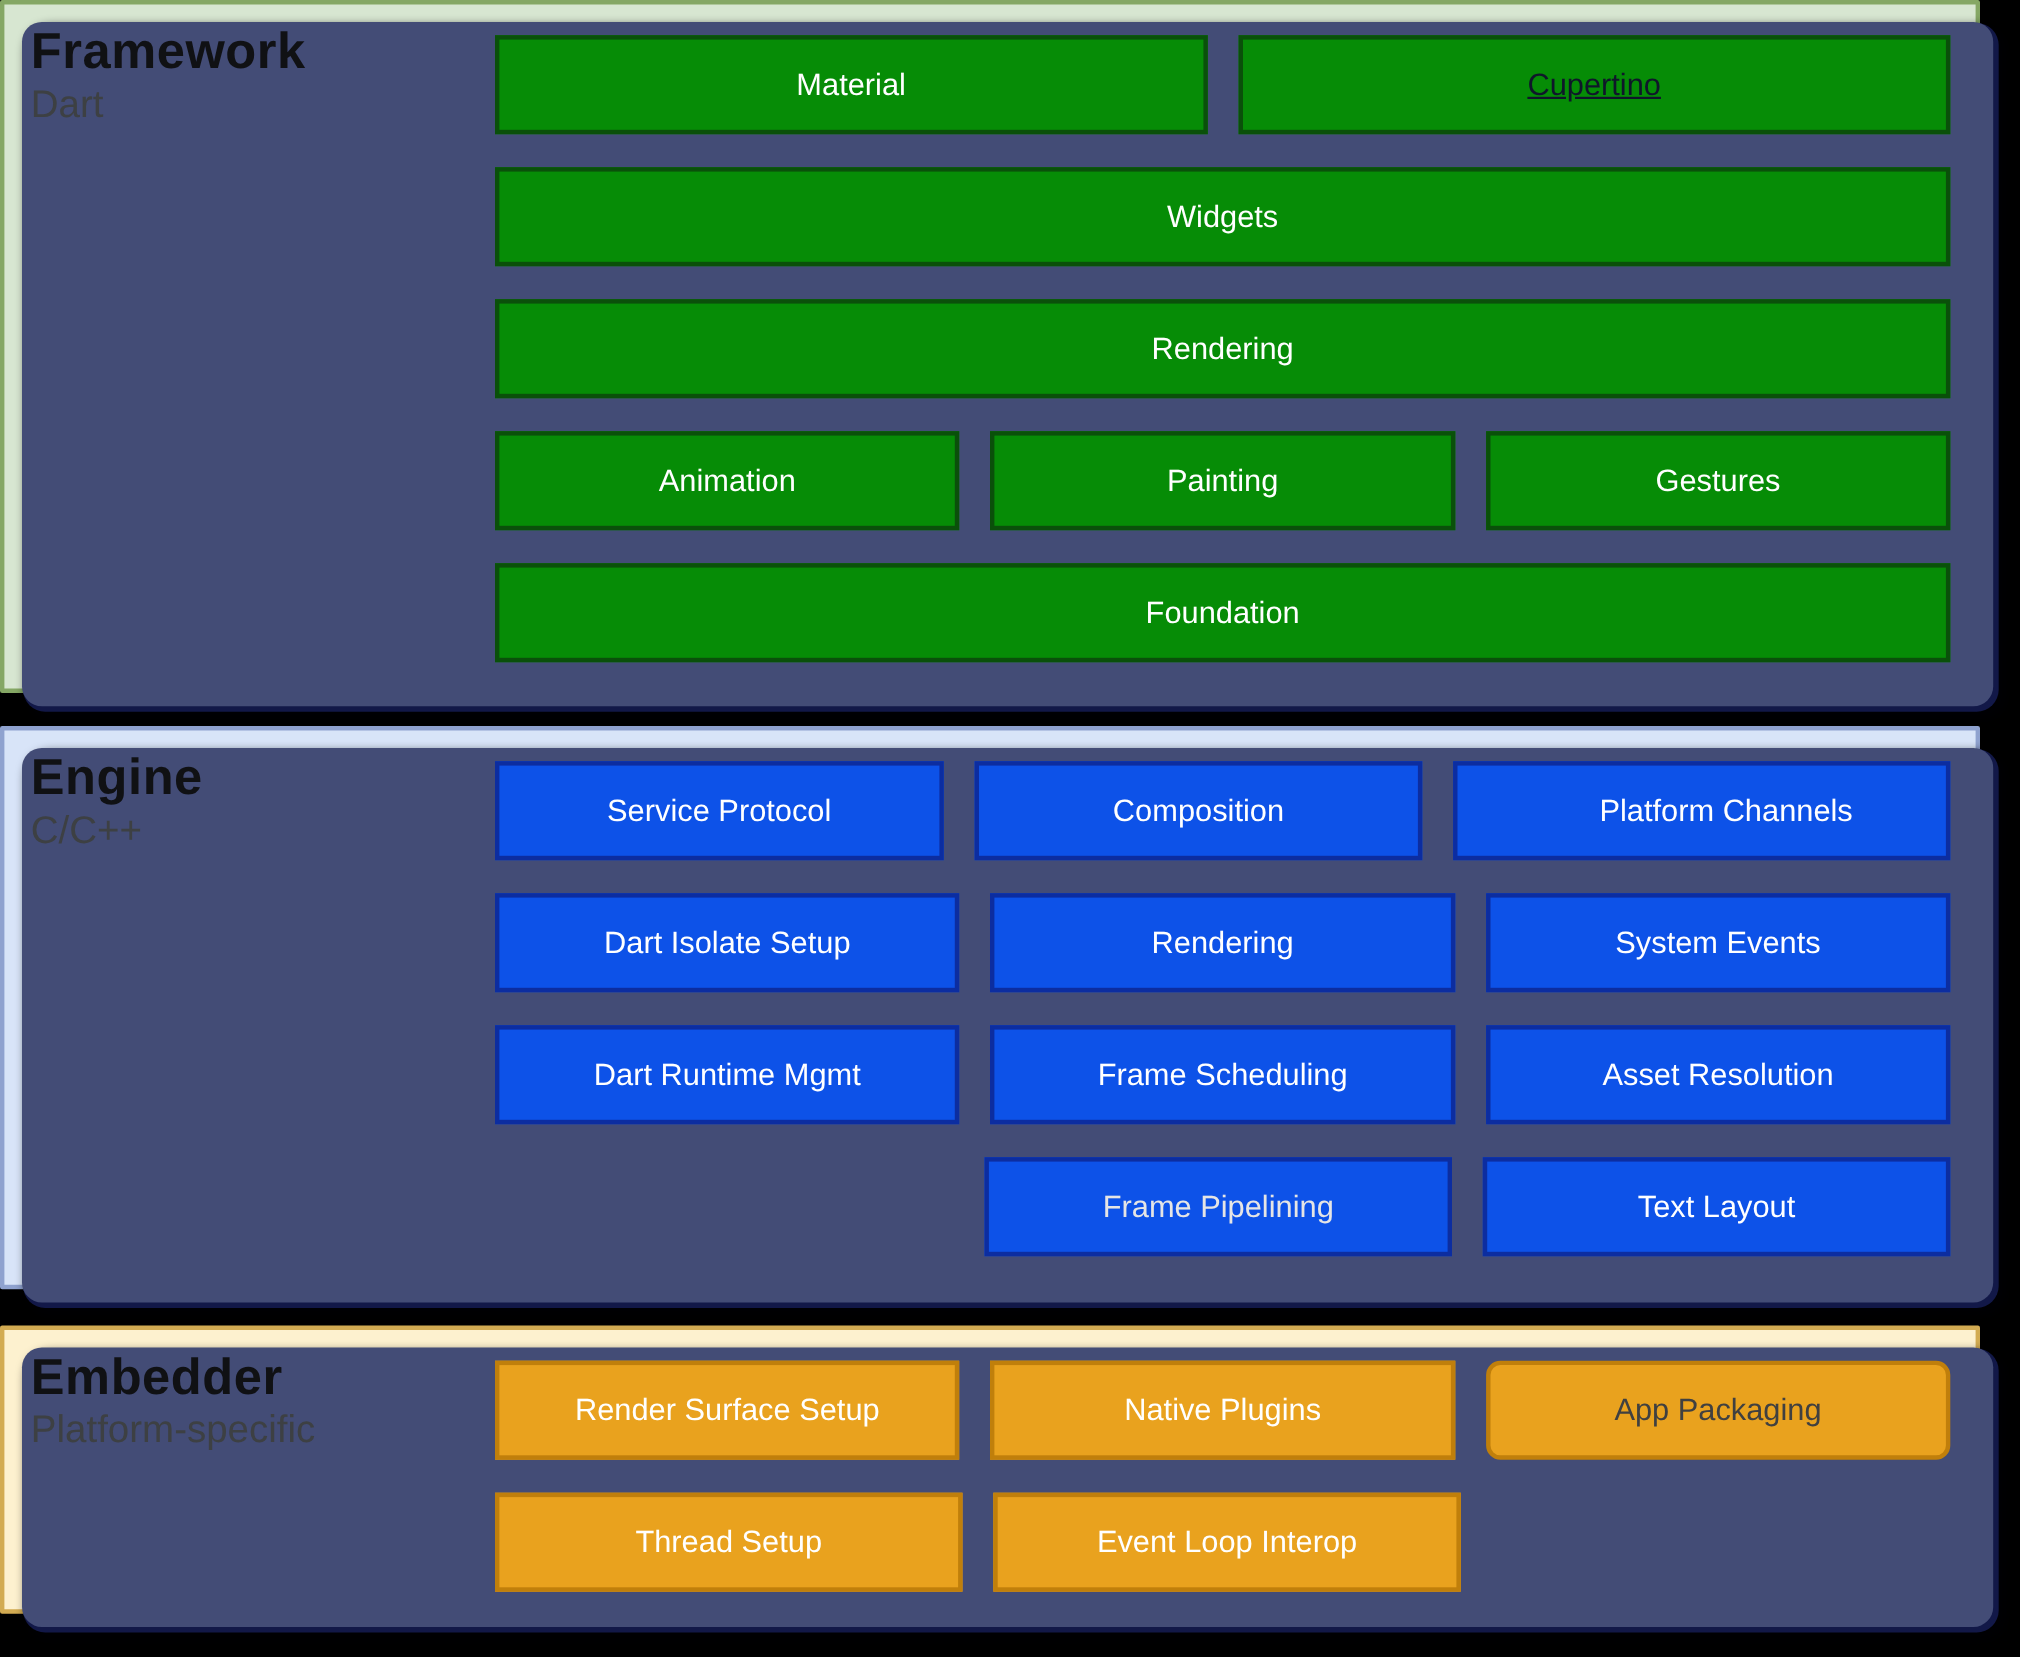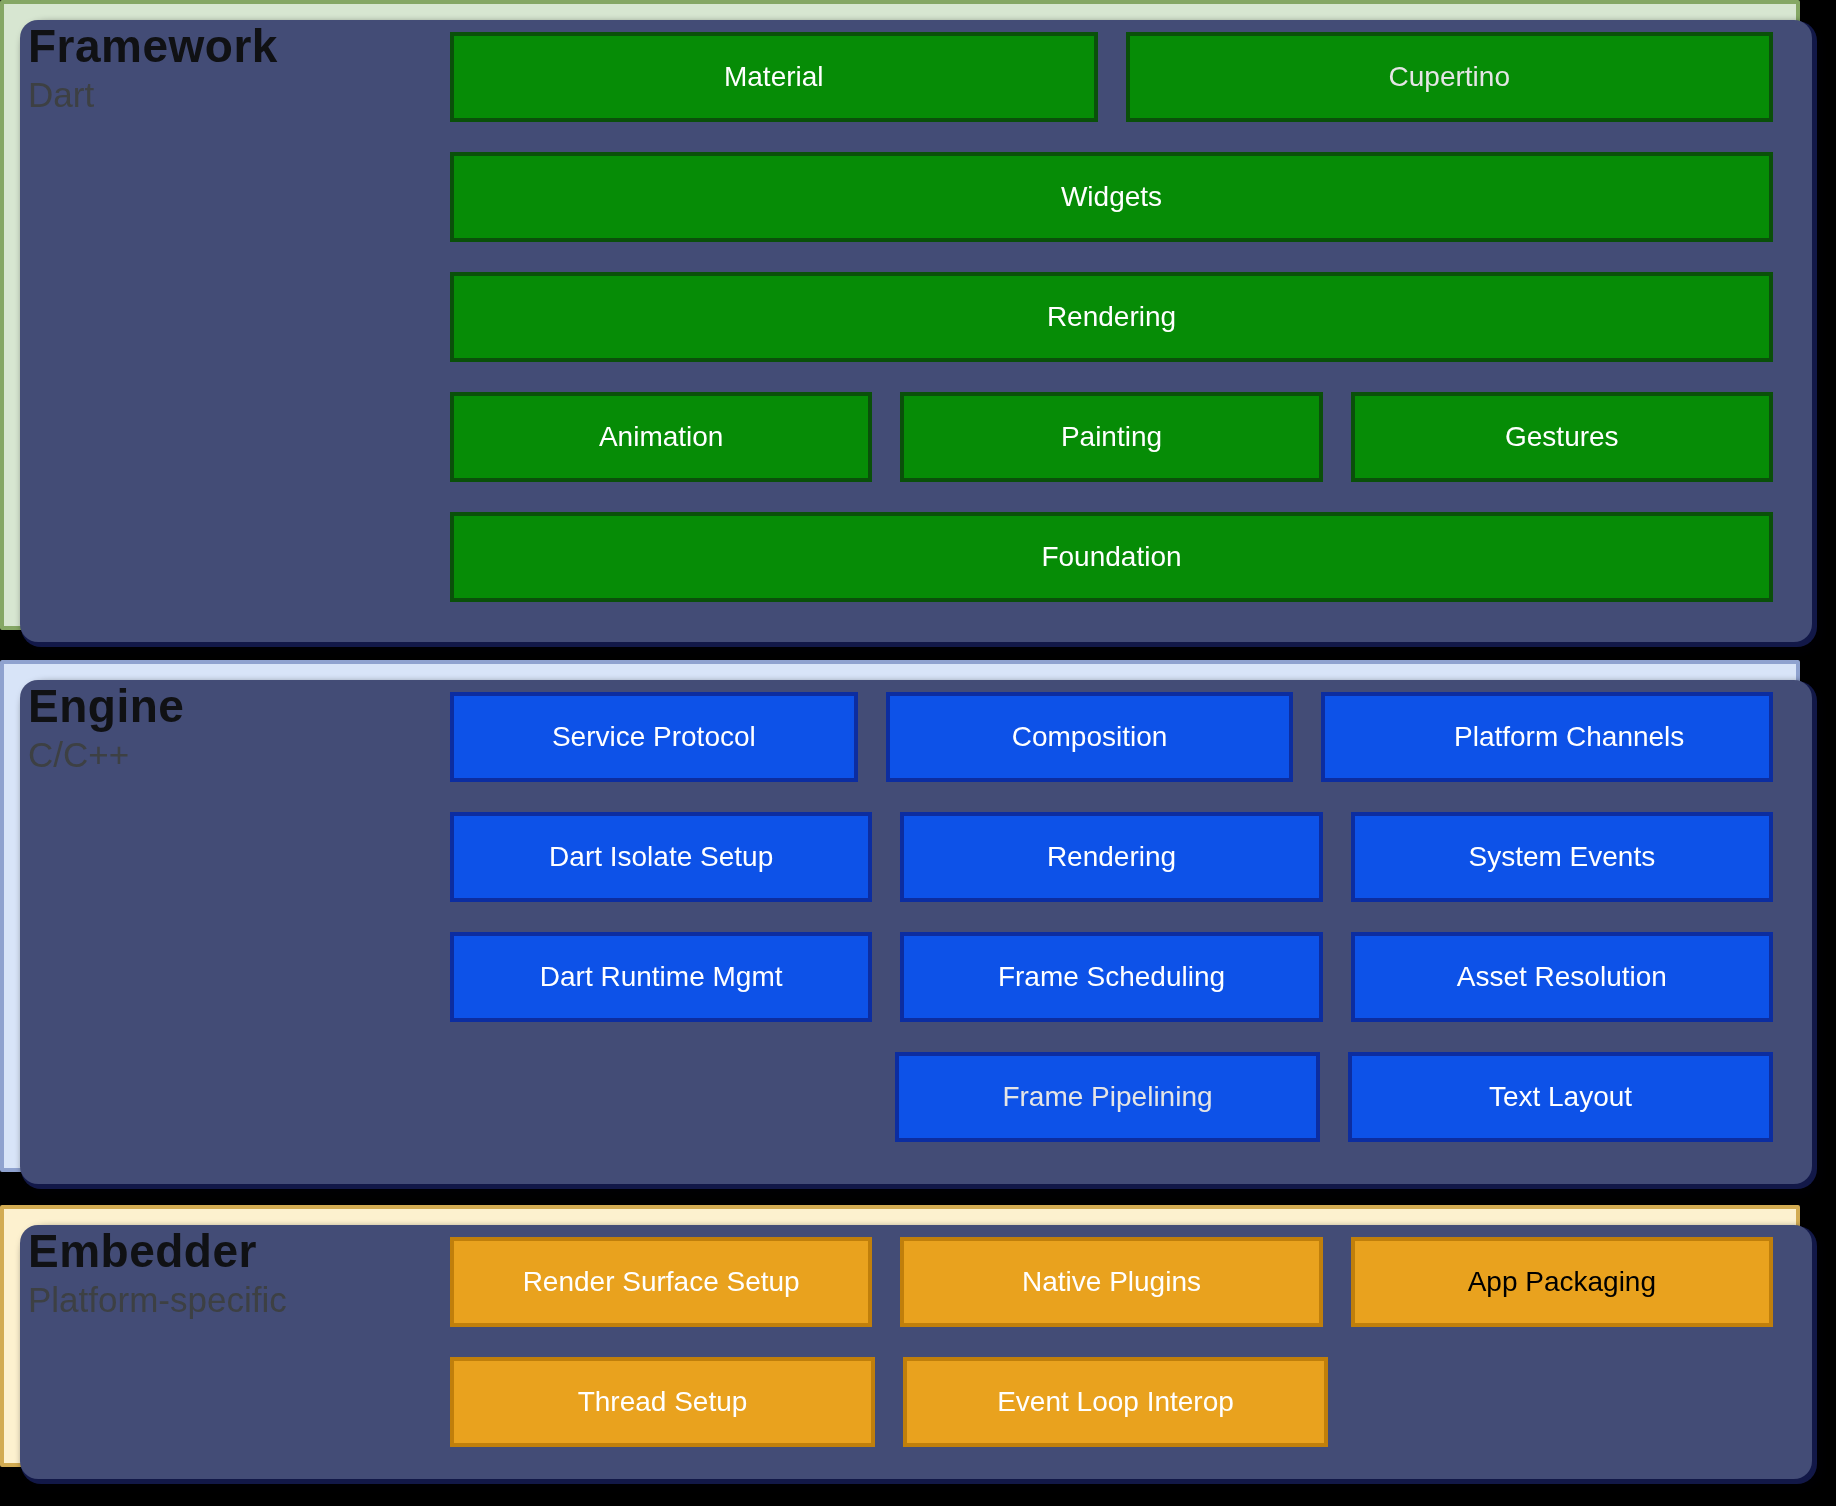--- a/index.html
+++ b/index.html
@@ -101,21 +101,21 @@
   <section class="panel panel-framework" style="--panel-bg: #d7e6d1; --panel-border: #85a765; --box-bg: #068c06; --box-border: #0a500a;">
     <div class="layer-heading">
       <div class="layer-title">Framework</div>
       <div class="layer-subtitle">Dart</div>
     </div>
     <div class="rows">
         <div class="row">
           <div class="box" style="flex-grow: 1.5; color: rgb(255, 255, 255);">
             <span>Material</span>
           </div>
-          <div class="box" style="flex-grow: 1.5; color: #e5e5e5;">
+          <div class="box" style="flex-grow: 1.5; color: #0f172a; text-decoration: underline;">
             <span>Cupertino</span>
           </div>
         </div>
         <div class="row">
           <div class="box" style="flex-grow: 3; color: rgb(255, 255, 255);">
             <span>Widgets</span>
           </div>
         </div>
         <div class="row">
           <div class="box" style="flex-grow: 3; color: rgb(255, 255, 255);">
@@ -198,21 +198,21 @@
       <div class="layer-subtitle">Platform-specific</div>
     </div>
     <div class="rows">
         <div class="row">
           <div class="box" style="flex-grow: 1; color: rgb(255, 255, 255);">
             <span>Render Surface Setup</span>
           </div>
           <div class="box" style="flex-grow: 1; color: rgb(255, 255, 255);">
             <span>Native Plugins</span>
           </div>
-          <div class="box" style="flex-grow: 1; color: #000000;">
+          <div class="box" style="flex-grow: 1; color: #404040; border-radius: 13px;">
             <span>App Packaging</span>
           </div>
         </div>
         <div class="row">
           <div class="box" style="flex-grow: 1; color: rgb(255, 255, 255);">
             <span>Thread Setup</span>
           </div>
           <div class="box" style="flex-grow: 1; color: rgb(255, 255, 255);">
             <span>Event Loop Interop</span>
           </div>

